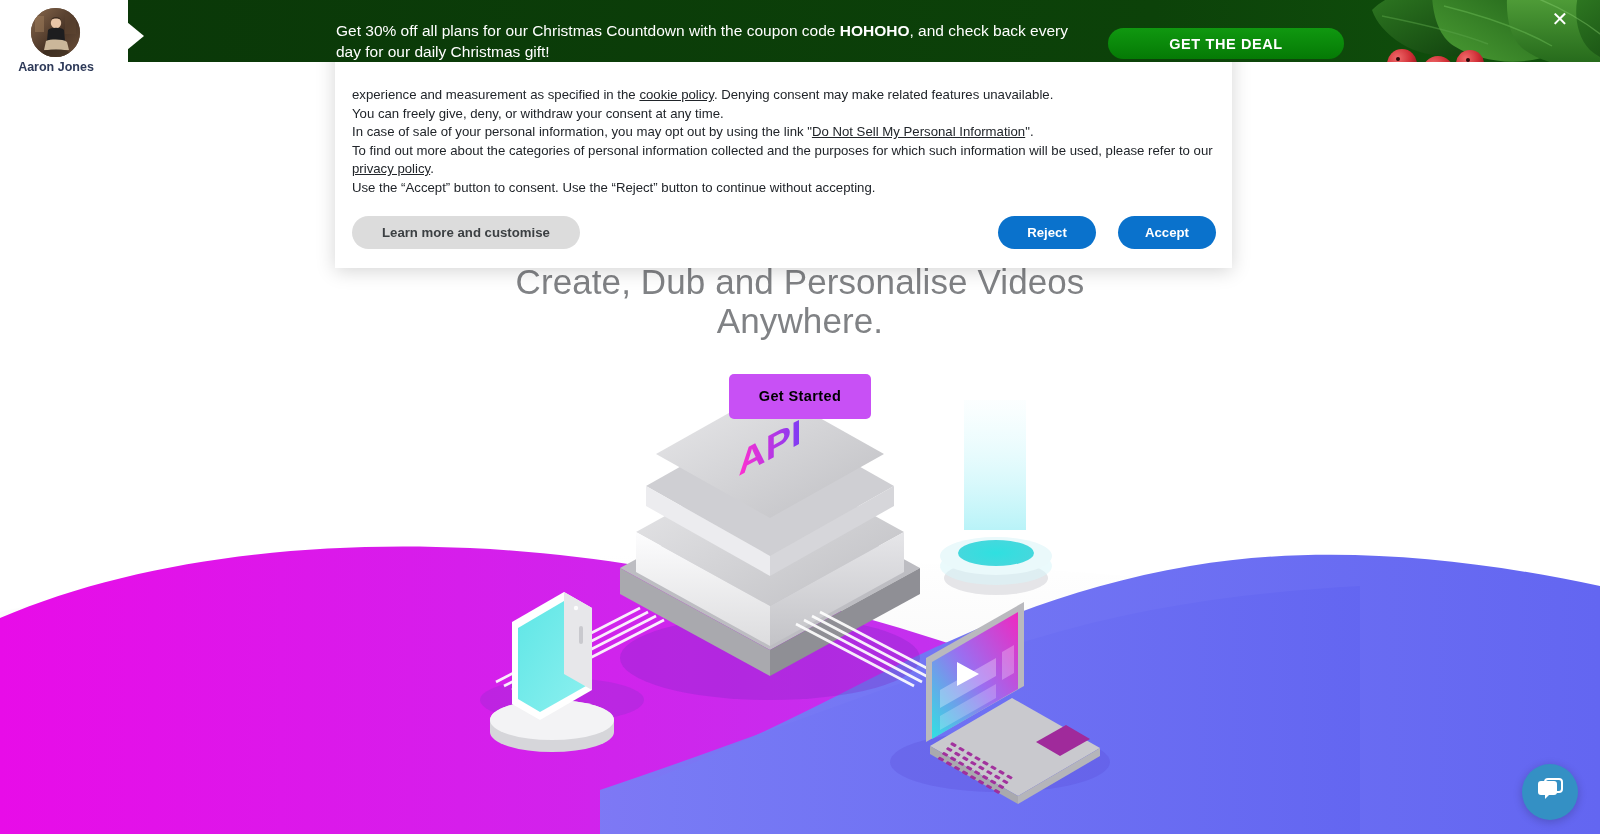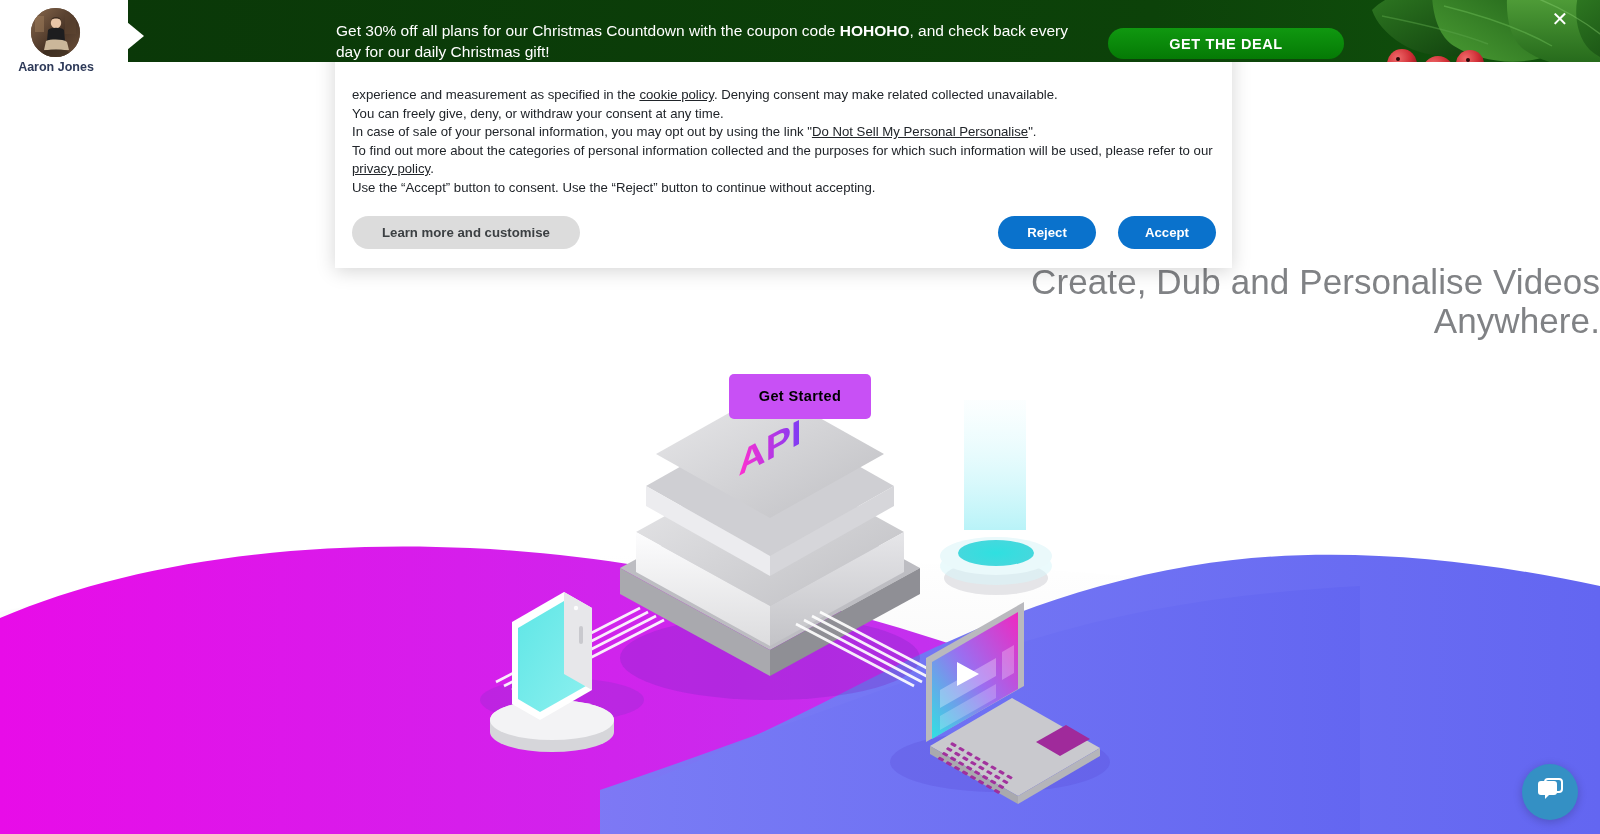--- a/index.html
+++ b/index.html
@@ -37,21 +37,20 @@
     z-index: 5;
     text-align: center;
   }
   .hero-title {
     margin-top: 262px;
     font-size: 35px;
     line-height: 39px;
     font-weight: 400;
     color: #808285;
     letter-spacing: 0.1px;
-    text-align: right;
   }
   .hero-title .ln { display: block; }
   .get-started {
     margin-top: 34px;
     display: inline-block;
     background: #c850f5;
     color: #000000;
     font-size: 14.5px;
     font-weight: bold;
     letter-spacing: 0.4px;
@@ -443,25 +442,25 @@
       <svg width="28" height="26" viewBox="0 0 28 26" xmlns="http://www.w3.org/2000/svg">
         <rect x="9" y="2" width="17" height="13" rx="3" fill="none" stroke="#ffffff" stroke-width="2"></rect>
         <path d="M5 4 h13 a3 3 0 0 1 3 3 v8 a3 3 0 0 1 -3 3 h-5 l-4 4 v-4 h-4 a3 3 0 0 1 -3 -3 v-8 a3 3 0 0 1 3 -3 z" fill="#ffffff"></path>
       </svg>
     </span>
   </div>
 
   <div class="cookie-dialog">
     <div class="cookie-body">
       <p>
-        <span>experience and measurement as specified in the </span><a href="#">cookie policy</a><span>. Denying consent may make related collected unavailable.</span>
+        <span>experience and measurement as specified in the </span><a href="#">cookie policy</a><span>. Denying consent may make related features unavailable.</span>
       </p>
       <p>You can freely give, deny, or withdraw your consent at any time.</p>
       <p>
-        <span>In case of sale of your personal information, you may opt out by using the link "</span><a href="#">Do Not Sell My Personal Personalise</a><span>".</span>
+        <span>In case of sale of your personal information, you may opt out by using the link "</span><a href="#">Do Not Sell My Personal Information</a><span>".</span>
       </p>
       <p>
         <span>To find out more about the categories of personal information collected and the purposes for which such information will be used, please refer to our </span><a href="#">privacy policy</a><span>.</span>
       </p>
       <p>Use the “Accept” button to consent. Use the “Reject” button to continue without accepting.</p>
     </div>
     <div class="cookie-actions">
       <button class="btn-learn">Learn more and customise</button>
       <div class="right-actions">
         <button class="btn-reject">Reject</button>

